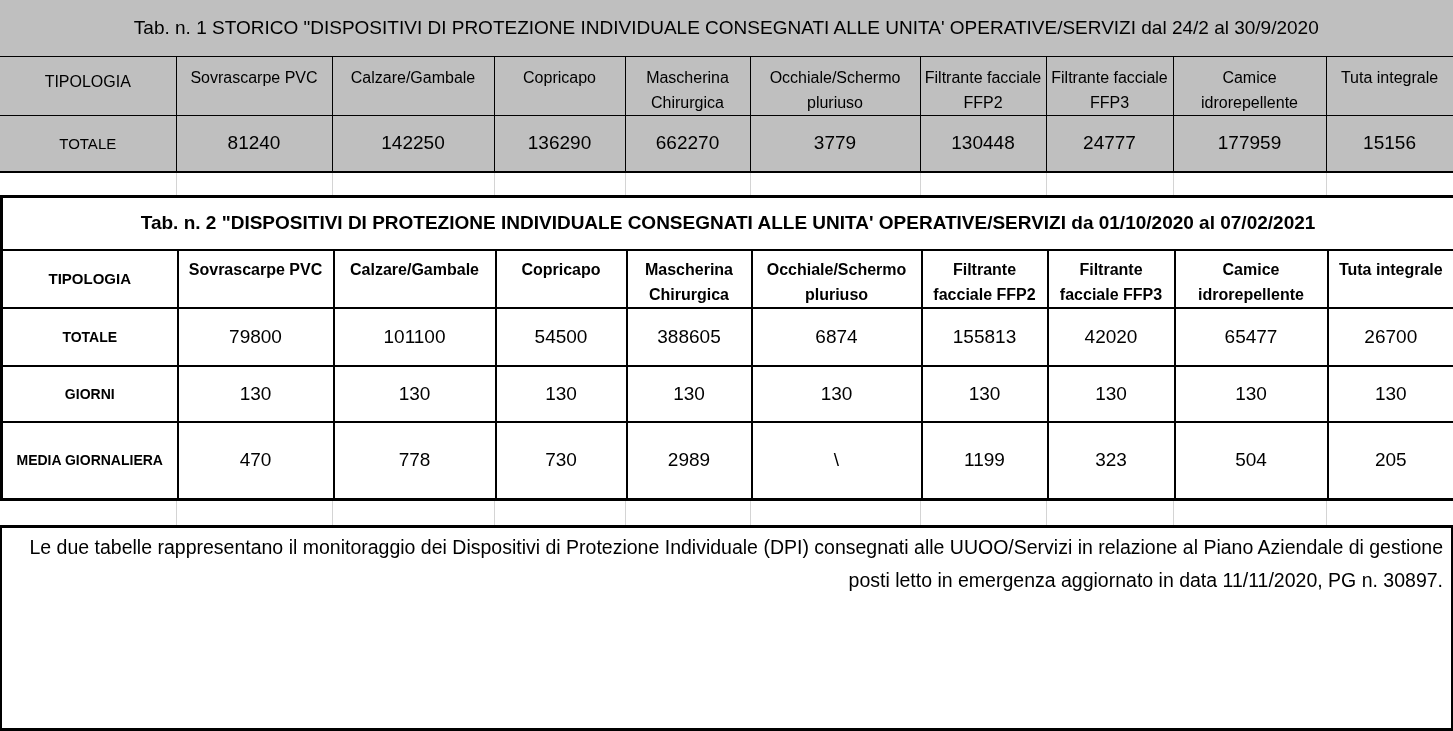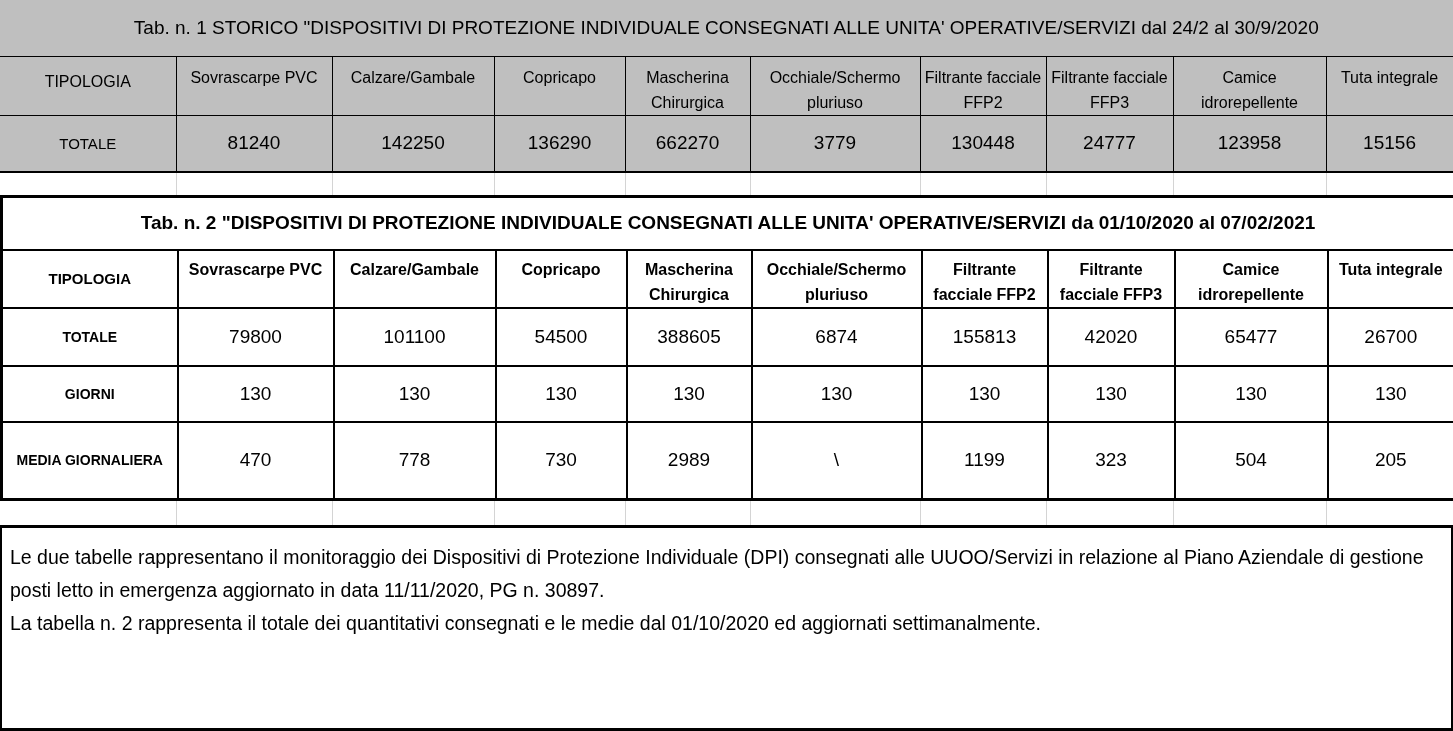--- a/index.html
+++ b/index.html
@@ -53,21 +53,22 @@
   .t2 .val { font-size: 19px; font-weight: normal; text-align: center; vertical-align: middle; margin-left: 24px; }
   .t2 tbody tr:nth-child(1) > * { height: 58px; }
   .t2 tbody tr:nth-child(2) > * { height: 56px; }
   .t2 tbody tr:nth-child(3) > * { height: 78px; }
 
   
   .notes {
     width: 1453px; height: 206px;
     border: 2px solid #000; border-top-width: 3px; border-bottom-width: 3px;
     background: #ffffff;
-    padding: 13px 8px 0 8px;
+    padding: 3px 8px 0 8px;
+    text-align: right;
   }
   .notes p { font-size: 19.5px; line-height: 33px; font-weight: normal; }
 </style>
 </head>
 <body>
 
 <div class="sheet">
 
   <table class="t1">
     <colgroup>
@@ -102,21 +103,21 @@
     <tbody id="t1-body">
         <tr>
           <td class="rowlabel">TOTALE</td>
           <td class="val">81240</td>
           <td class="val">142250</td>
           <td class="val">136290</td>
           <td class="val">662270</td>
           <td class="val">3779</td>
           <td class="val">130448</td>
           <td class="val">24777</td>
-          <td class="val">123958</td>
+          <td class="val">177959</td>
           <td class="val">15156</td>
         </tr>
       </tbody>
   </table>
 
   <table class="gap gap1">
     <colgroup>
       <col style="width:176px">
         <col style="width:156px">
         <col style="width:162px">
@@ -238,16 +239,15 @@
           <td></td>
           <td></td>
           <td></td>
           <td></td>
         </tr>
       </tbody>
   </table>
 
   <div class="notes" id="notes-box">
       <p>Le due tabelle rappresentano il monitoraggio dei Dispositivi di Protezione Individuale (DPI) consegnati alle UUOO/Servizi in relazione al Piano Aziendale di gestione posti letto in emergenza aggiornato in data 11/11/2020, PG n. 30897.</p>
-      <p>La tabella n. 2 rappresenta il totale dei quantitativi consegnati e le medie dal 01/10/2020 ed aggiornati settimanalmente.</p>
     </div>
 
 </div>
 
 </body></html>

